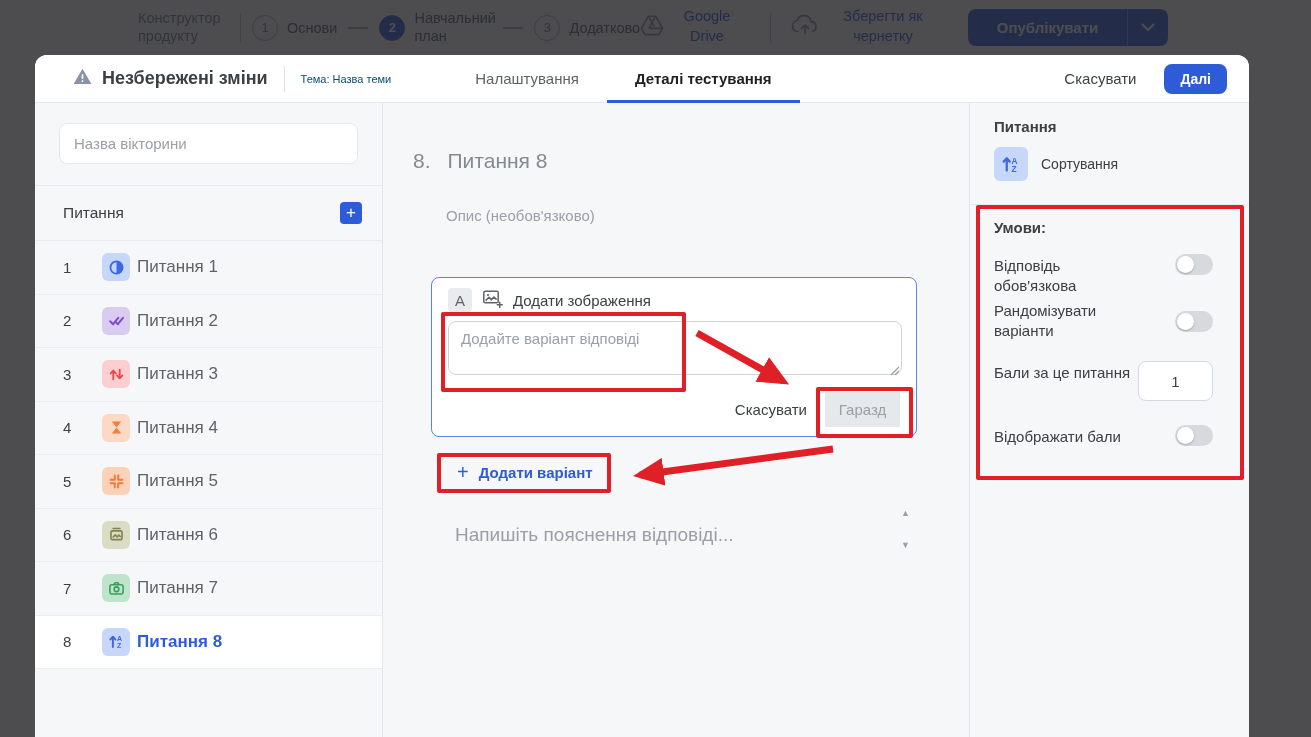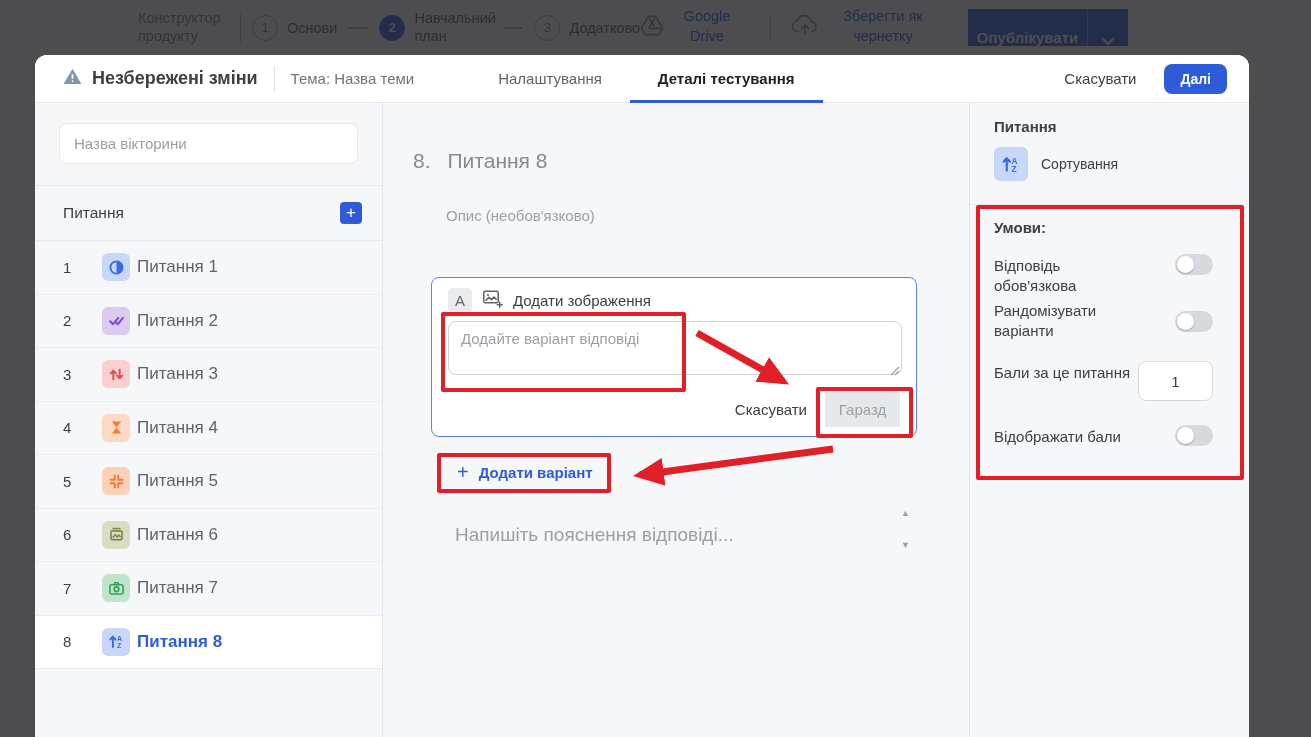--- a/index.html
+++ b/index.html
@@ -17,37 +17,37 @@
                  display:flex; align-items:center; justify-content:center; font-size:13px; flex:0 0 auto; }
   .step.active .step-circle { background:var(--accent); border-color:var(--accent); color:#fff; font-weight:bold; }
   .step-label { font-size:14.5px; color:#5f6368; }
   .step-label.wrap { width:78px; line-height:1.2; }
   .step-dash { width:20px; height:2px; background:#aab0b8; border-radius:1px; }
   .gdrive { position:absolute; left:640px; top:7px; display:flex; align-items:center; gap:8px; }
   .gdrive-label, .draft-label { font-size:14.5px; line-height:1.35; color:var(--accent); text-align:center; }
   .gdrive-label { width:70px; }
   .draft { position:absolute; left:790px; top:7px; display:flex; align-items:center; gap:10px; }
   .draft-label { width:106px; }
-  .publish-btn { position:absolute; left:968px; top:9px; width:160px; height:37px; background:var(--accent);
-                 border-radius:0; display:flex; align-items:flex-end; color:#fff; }
+  .publish-btn { position:absolute; left:968px; top:9px; width:200px; height:37px; background:var(--accent);
+                 border-radius:8px; display:flex; align-items:center; color:#fff; }
   .publish-label { flex:1; text-align:center; font-size:15px; font-weight:bold; }
   .publish-div { width:1px; height:37px; background:rgba(255,255,255,.35); }
   .publish-caret { width:40px; display:flex; align-items:center; justify-content:center; }
 
   
   .overlay { position:absolute; inset:0; background:rgba(33,33,36,0.8); z-index:2; }
 
   
   .modal { position:absolute; left:35px; top:55px; width:1214px; height:682px; background:#fff;
            border-radius:12px 12px 0 0; overflow:hidden; z-index:3; display:flex; flex-direction:column; }
   .m-header { height:48px; flex:0 0 48px; background:#fff; border-bottom:1px solid #e6e8ec;
-              display:flex; align-items:center; padding-left:28px; }
+              display:flex; align-items:center; padding-left:38px; }
   .m-title { font-size:18px; font-weight:bold; color:#3b4045; margin-left:10px; }
   .m-hdiv { width:1px; height:26px; background:#dfe1e6; margin:0 16px; }
-  .m-topic { font-size:15px; color:#737373; }
+  .m-topic { font-size:11px; color:#0c4a6e; }
   .m-tabs { display:flex; height:48px; margin-left:56px; }
   .m-tab { padding:0 28px; font-size:15px; color:#5f6368; display:flex; align-items:center; cursor:pointer; }
   .m-tab.active { color:#202124; font-weight:bold; box-shadow:inset 0 -3px 0 var(--accent); }
   .m-actions { margin-left:auto; display:flex; align-items:center; gap:28px; padding-right:22px; }
   .m-cancel { font-size:15px; color:#3c4043; }
   .m-next { background:var(--accent); color:#fff; font-size:14px; border:none; border-radius:8px;
             padding:7px 16px; font-family:inherit;font-weight:bold; }
 
   .m-body { flex:1; display:flex; background:#f6f7f9; min-height:0; }
 

